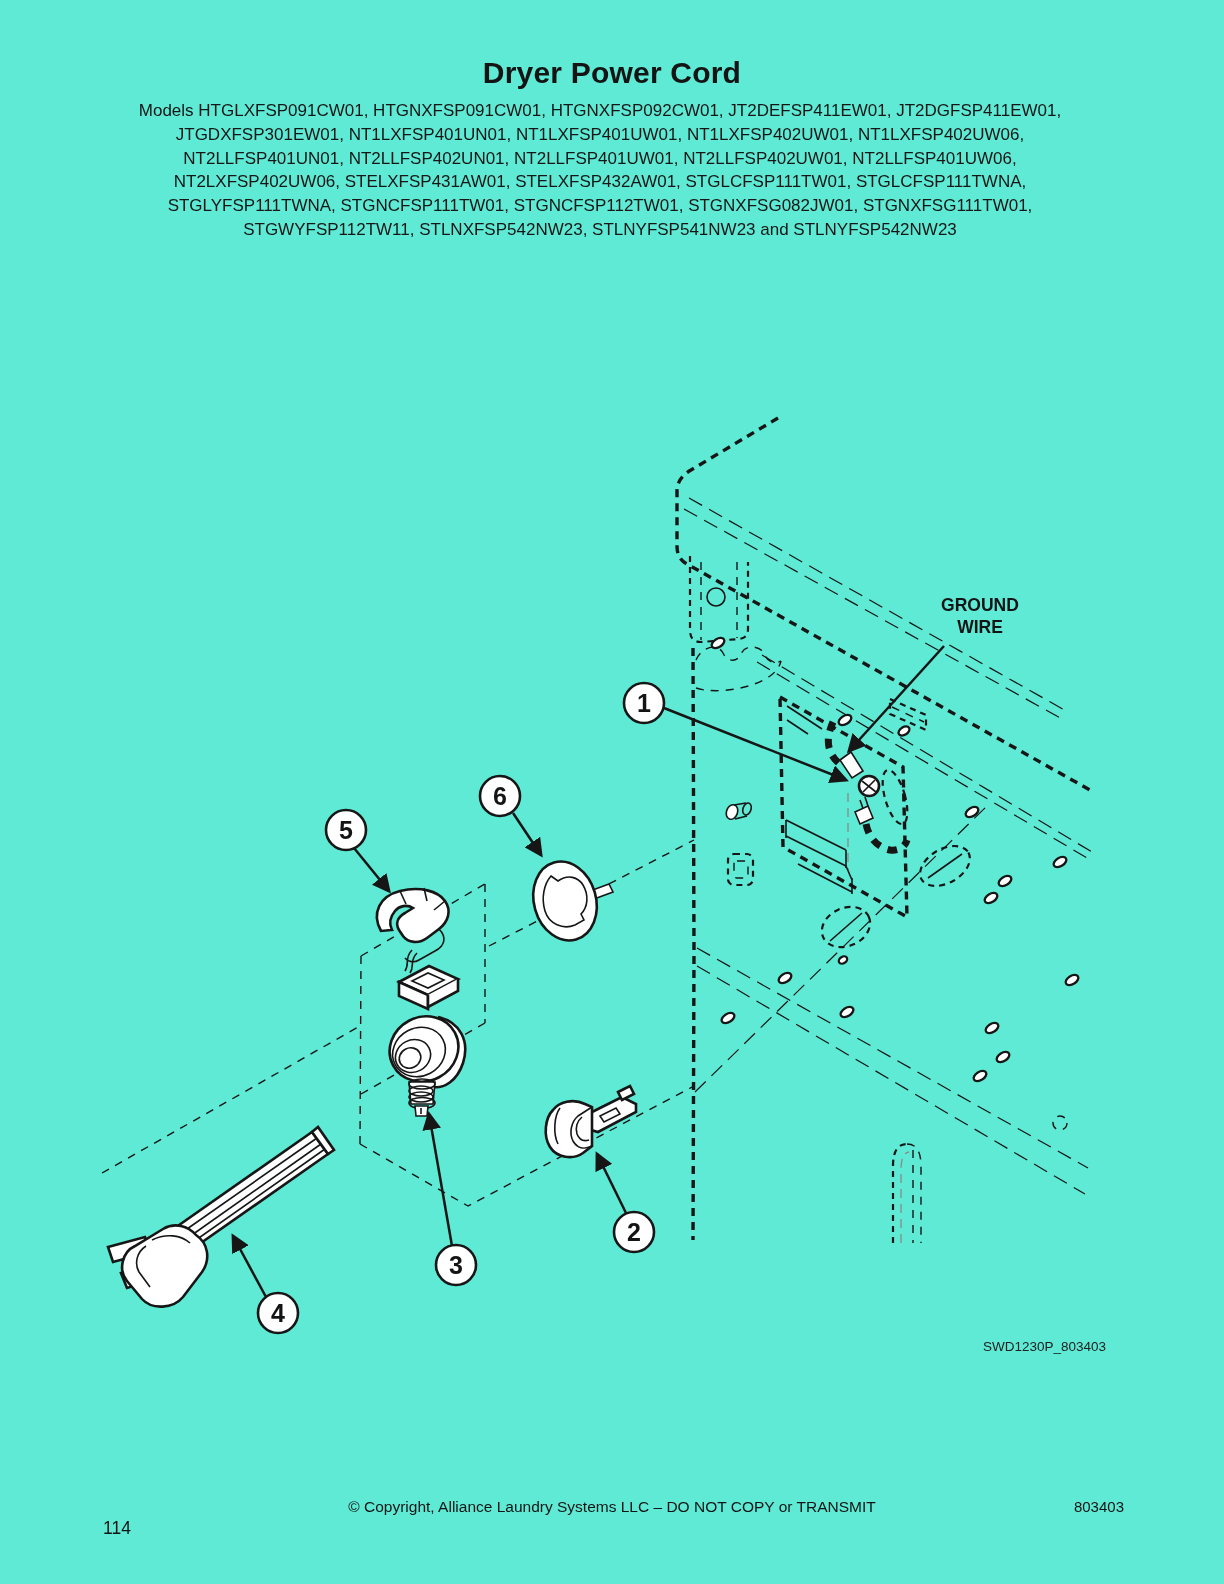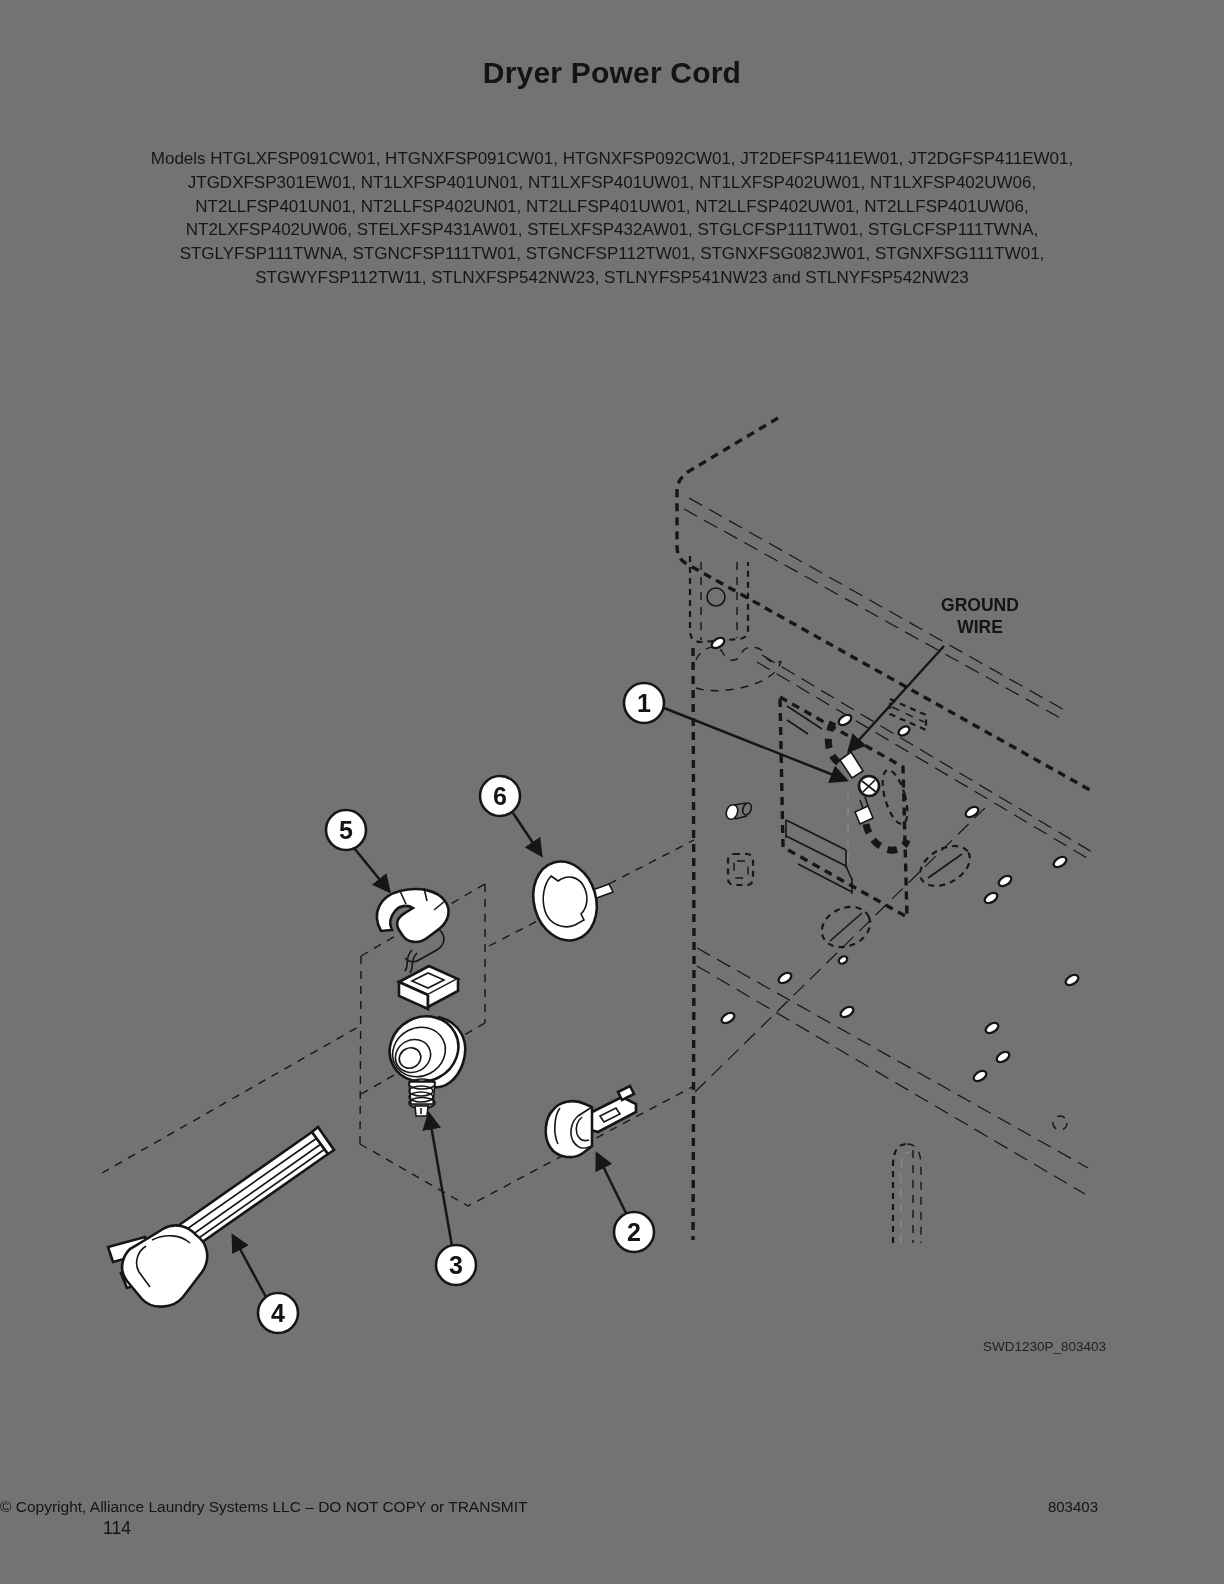--- a/index.html
+++ b/index.html
@@ -1,27 +1,27 @@
 <!DOCTYPE html>
 <html><head>
 <meta charset="utf-8">
 <style>
   html,body{margin:0;padding:0;background:#e8e8e8;}
   .page{
     position:relative;width:1224px;height:1584px;margin:0 auto;
-    background:#737373;overflow:hidden;
+    background:#5eead4;overflow:hidden;
     font-family:"Liberation Sans","DejaVu Sans",sans-serif;color:#141414;
   }
   .doc-title{
     position:absolute;top:56px;left:0;width:100%;
     text-align:center;font-size:30px;font-weight:bold;letter-spacing:.2px;
   }
   .models{
-    position:absolute;top:99px;left:92px;width:1040px;
-    text-align:center;font-size:17px;line-height:23.8px;color:#161616;margin-top:48px;
+    position:absolute;top:99px;left:80px;width:1040px;
+    text-align:center;font-size:17px;line-height:23.8px;color:#161616;
   }
   .models div{white-space:nowrap;}
   svg.diagram{position:absolute;left:0;top:0;width:1224px;height:1584px;}
   
   .sl{fill:none;stroke:#161616;stroke-width:1.6;}
   .s2w{fill:#ffffff;stroke:#161616;stroke-width:2.6;}
   .slw{fill:#ffffff;stroke:#161616;stroke-width:1.6;}
   .tk{fill:none;stroke:#161616;stroke-width:3.4;stroke-dasharray:8 6;}
   .tk2{fill:none;stroke:#161616;stroke-width:2.2;stroke-dasharray:6 5;}
   .tn{fill:none;stroke:#161616;stroke-width:1.4;stroke-dasharray:8 7;}
@@ -37,22 +37,22 @@
   }
   .gwlabel{
     font-family:"Liberation Sans","DejaVu Sans",sans-serif;
     font-size:17.5px;font-weight:bold;fill:#141414;text-anchor:middle;stroke:none;
   }
   .figcode{
     font-family:"Liberation Sans","DejaVu Sans",sans-serif;
     font-size:13.5px;fill:#222;text-anchor:end;stroke:none;
   }
   .footer-page{position:absolute;left:103px;top:1494px;font-size:17.5px;margin-top:24px;}
-  .footer-copy{position:absolute;left:0;top:1498px;width:100%;font-size:15.5px;}
-  .footer-doc{position:absolute;right:126px;top:1498px;font-size:15px;}
+  .footer-copy{position:absolute;left:0;top:1498px;width:100%;text-align:center;font-size:15.5px;}
+  .footer-doc{position:absolute;right:100px;top:1498px;font-size:15px;}
 </style>
 </head>
 <body>
 
 <div class="page">
 
   <div class="doc-title">Dryer Power Cord</div>
 
   <div class="models">
     <div>Models HTGLXFSP091CW01, HTGNXFSP091CW01, HTGNXFSP092CW01, JT2DEFSP411EW01, JT2DGFSP411EW01,</div>

